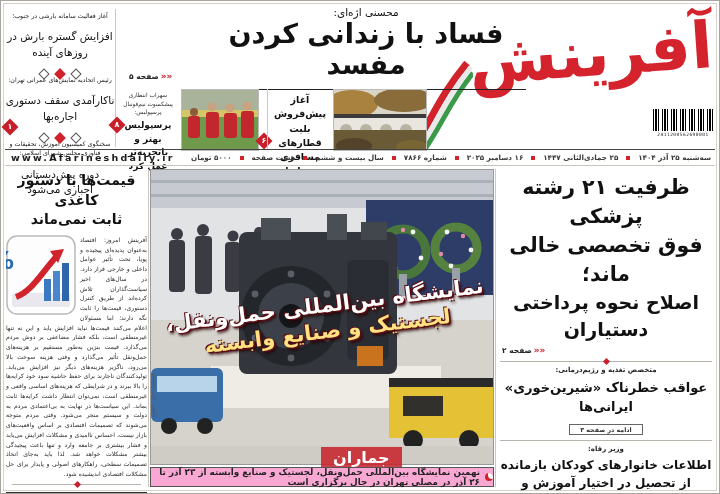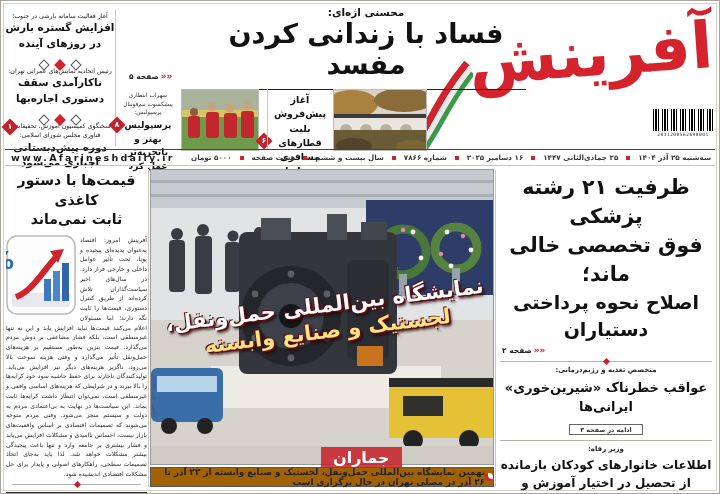--- a/index.html
+++ b/index.html
@@ -9,31 +9,31 @@
   .frame{position:absolute;inset:2px;border:1px solid #d6d1ca;pointer-events:none;}
   
   .logo{position:absolute;top:-4px;right:6px;width:200px;height:118px;color:#d5232e;
         font-size:64px;font-weight:bold;transform:rotate(-4deg);text-align:center;line-height:110px;
         letter-spacing:-2px;}
   .emblem{position:absolute;top:56px;right:246px;width:64px;height:92px;}
   .barcode{position:absolute;top:108px;right:6px;width:60px;height:22px;
     background:repeating-linear-gradient(90deg,#000 0 1px,#fff 1px 2px,#000 2px 4px,#fff 4px 5px,#000 5px 6px,#fff 6px 9px);}
   .barcode-num{position:absolute;top:131px;right:6px;width:60px;font-size:4.5px;direction:ltr;
     text-align:center;letter-spacing:.5px;color:#222;font-family:"DejaVu Sans Mono",monospace;}
-  .mh-kicker{position:absolute;top:5px;left:185px;width:360px;text-align:center;font-size:10.5px;font-weight:bold;}
+  .mh-kicker{position:absolute;top:5px;left:185px;width:360px;text-align:center;font-size:10.5px;font-weight:normal;}
   .mh-l1{position:absolute;top:17px;left:185px;width:360px;text-align:center;font-size:27px;font-weight:bold;letter-spacing:-1px;}
   .mh-l2{position:absolute;top:50px;left:185px;width:360px;text-align:center;font-size:27px;font-weight:bold;letter-spacing:-1px;}
   .mh-underline{position:absolute;top:88px;left:205px;width:320px;border-top:1.5px solid #222;}
   .pageref{font-size:7.5px;font-weight:bold;color:#222;white-space:nowrap;}
   .pageref .chev{color:#d0232c;font-size:9px;font-weight:bold;letter-spacing:-2px;margin-left:2px;}
   .mh-ref{position:absolute;top:70px;left:128px;direction:rtl;}
   
   .mast-left{position:absolute;top:8px;left:4px;width:110px;text-align:center;}
   .mast-left .kick{font-size:6.3px;color:#222;margin-top:2px;line-height:1.5;}
-  .mast-left .ttl{font-size:10.5px;font-weight:bold;line-height:1.45;margin-top:0;}
+  .mast-left .ttl{font-size:10.5px;font-weight:normal;line-height:1.45;margin-top:9px;}
   .diarow{margin:4px 0 2px;height:9px;}
   .dia{display:inline-block;width:6px;height:6px;border:1px solid #555;transform:rotate(45deg);margin:0 4px;vertical-align:middle;}
   .dia.f{background:#d0232c;border-color:#d0232c;}
   .pbadge{position:absolute;width:12px;height:12px;background:#c8202b;transform:rotate(45deg);}
   .pbadge span{display:block;transform:rotate(-45deg);color:#fff;font-size:8px;font-weight:bold;text-align:center;line-height:12px;}
   
   .strip-txt{position:absolute;top:90px;text-align:center;}
   .strip-txt .kick{font-size:5.8px;color:#333;line-height:1.5;}
   .strip-txt .ttl{font-size:9px;font-weight:bold;line-height:1.5;margin-top:2px;}
   .photo-box{position:absolute;border:1px solid #bbb;overflow:hidden;}
@@ -63,22 +63,22 @@
   .overlay-banner{position:absolute;left:160px;top:292px;width:330px;transform:rotate(-7deg);
     text-align:center;pointer-events:none;}
   .overlay-banner .l1{font-size:21px;font-weight:bold;color:#fff;
     text-shadow:1.5px 1.5px 0 #5a0d12,-1px -1px 0 #5a0d12,2px 3px 3px rgba(40,0,0,.9);}
   .overlay-banner .l2{font-size:21px;font-weight:bold;color:#ffe382;
     text-shadow:1.5px 1.5px 0 #5a0d12,-1px -1px 0 #5a0d12,2px 3px 3px rgba(40,0,0,.9);margin-top:2px;}
   .watermark{position:absolute;left:320px;top:446px;background:rgba(200,30,40,.85);color:#fff;
     font-size:16px;font-weight:bold;padding:1px 12px;letter-spacing:2px;}
   .credit{position:absolute;left:151px;top:372px;writing-mode:vertical-rl;font-size:5.5px;color:#555;}
   .caption{position:absolute;left:149px;top:466px;width:344px;height:20px;border:1px solid #555;
-    box-sizing:border-box;display:flex;align-items:center;justify-content:center;
-    font-size:8.8px;font-weight:bold;color:#222;background:#a16207;}
+    box-sizing:border-box;display:flex;align-items:center;justify-content:center;gap:5px;
+    font-size:8.8px;font-weight:bold;color:#222;background:#f9a8d4;}
   .crescent{width:8px;height:8px;border-radius:50%;background:#d0232c;position:relative;overflow:hidden;flex:0 0 8px;}
   .crescent:after{content:"";position:absolute;width:8px;height:8px;border-radius:50%;background:#fff;left:3px;top:-2px;}
   
   .lcol{position:absolute;top:168px;left:5px;width:141px;}
   .lcol h2{margin:2px 0 0;font-size:14px;line-height:1.4;text-align:center;letter-spacing:-0.5px;}
   .lcol .body{margin-top:5px;font-size:6.1px;line-height:1.6;text-align:justify;color:#2b2b2b;}
   .lcol .graphic{float:left;width:70px;height:80px;margin:0 4px 3px 0;}
   .endorn{position:relative;height:8px;margin:2px 6px;}
   .endorn:before{content:"";position:absolute;left:0;right:0;top:3px;border-top:1px solid #b9b4ad;}
   .endorn i{position:absolute;left:50%;top:1px;width:5px;height:5px;margin-left:-2px;background:#c8202b;transform:rotate(45deg);}

